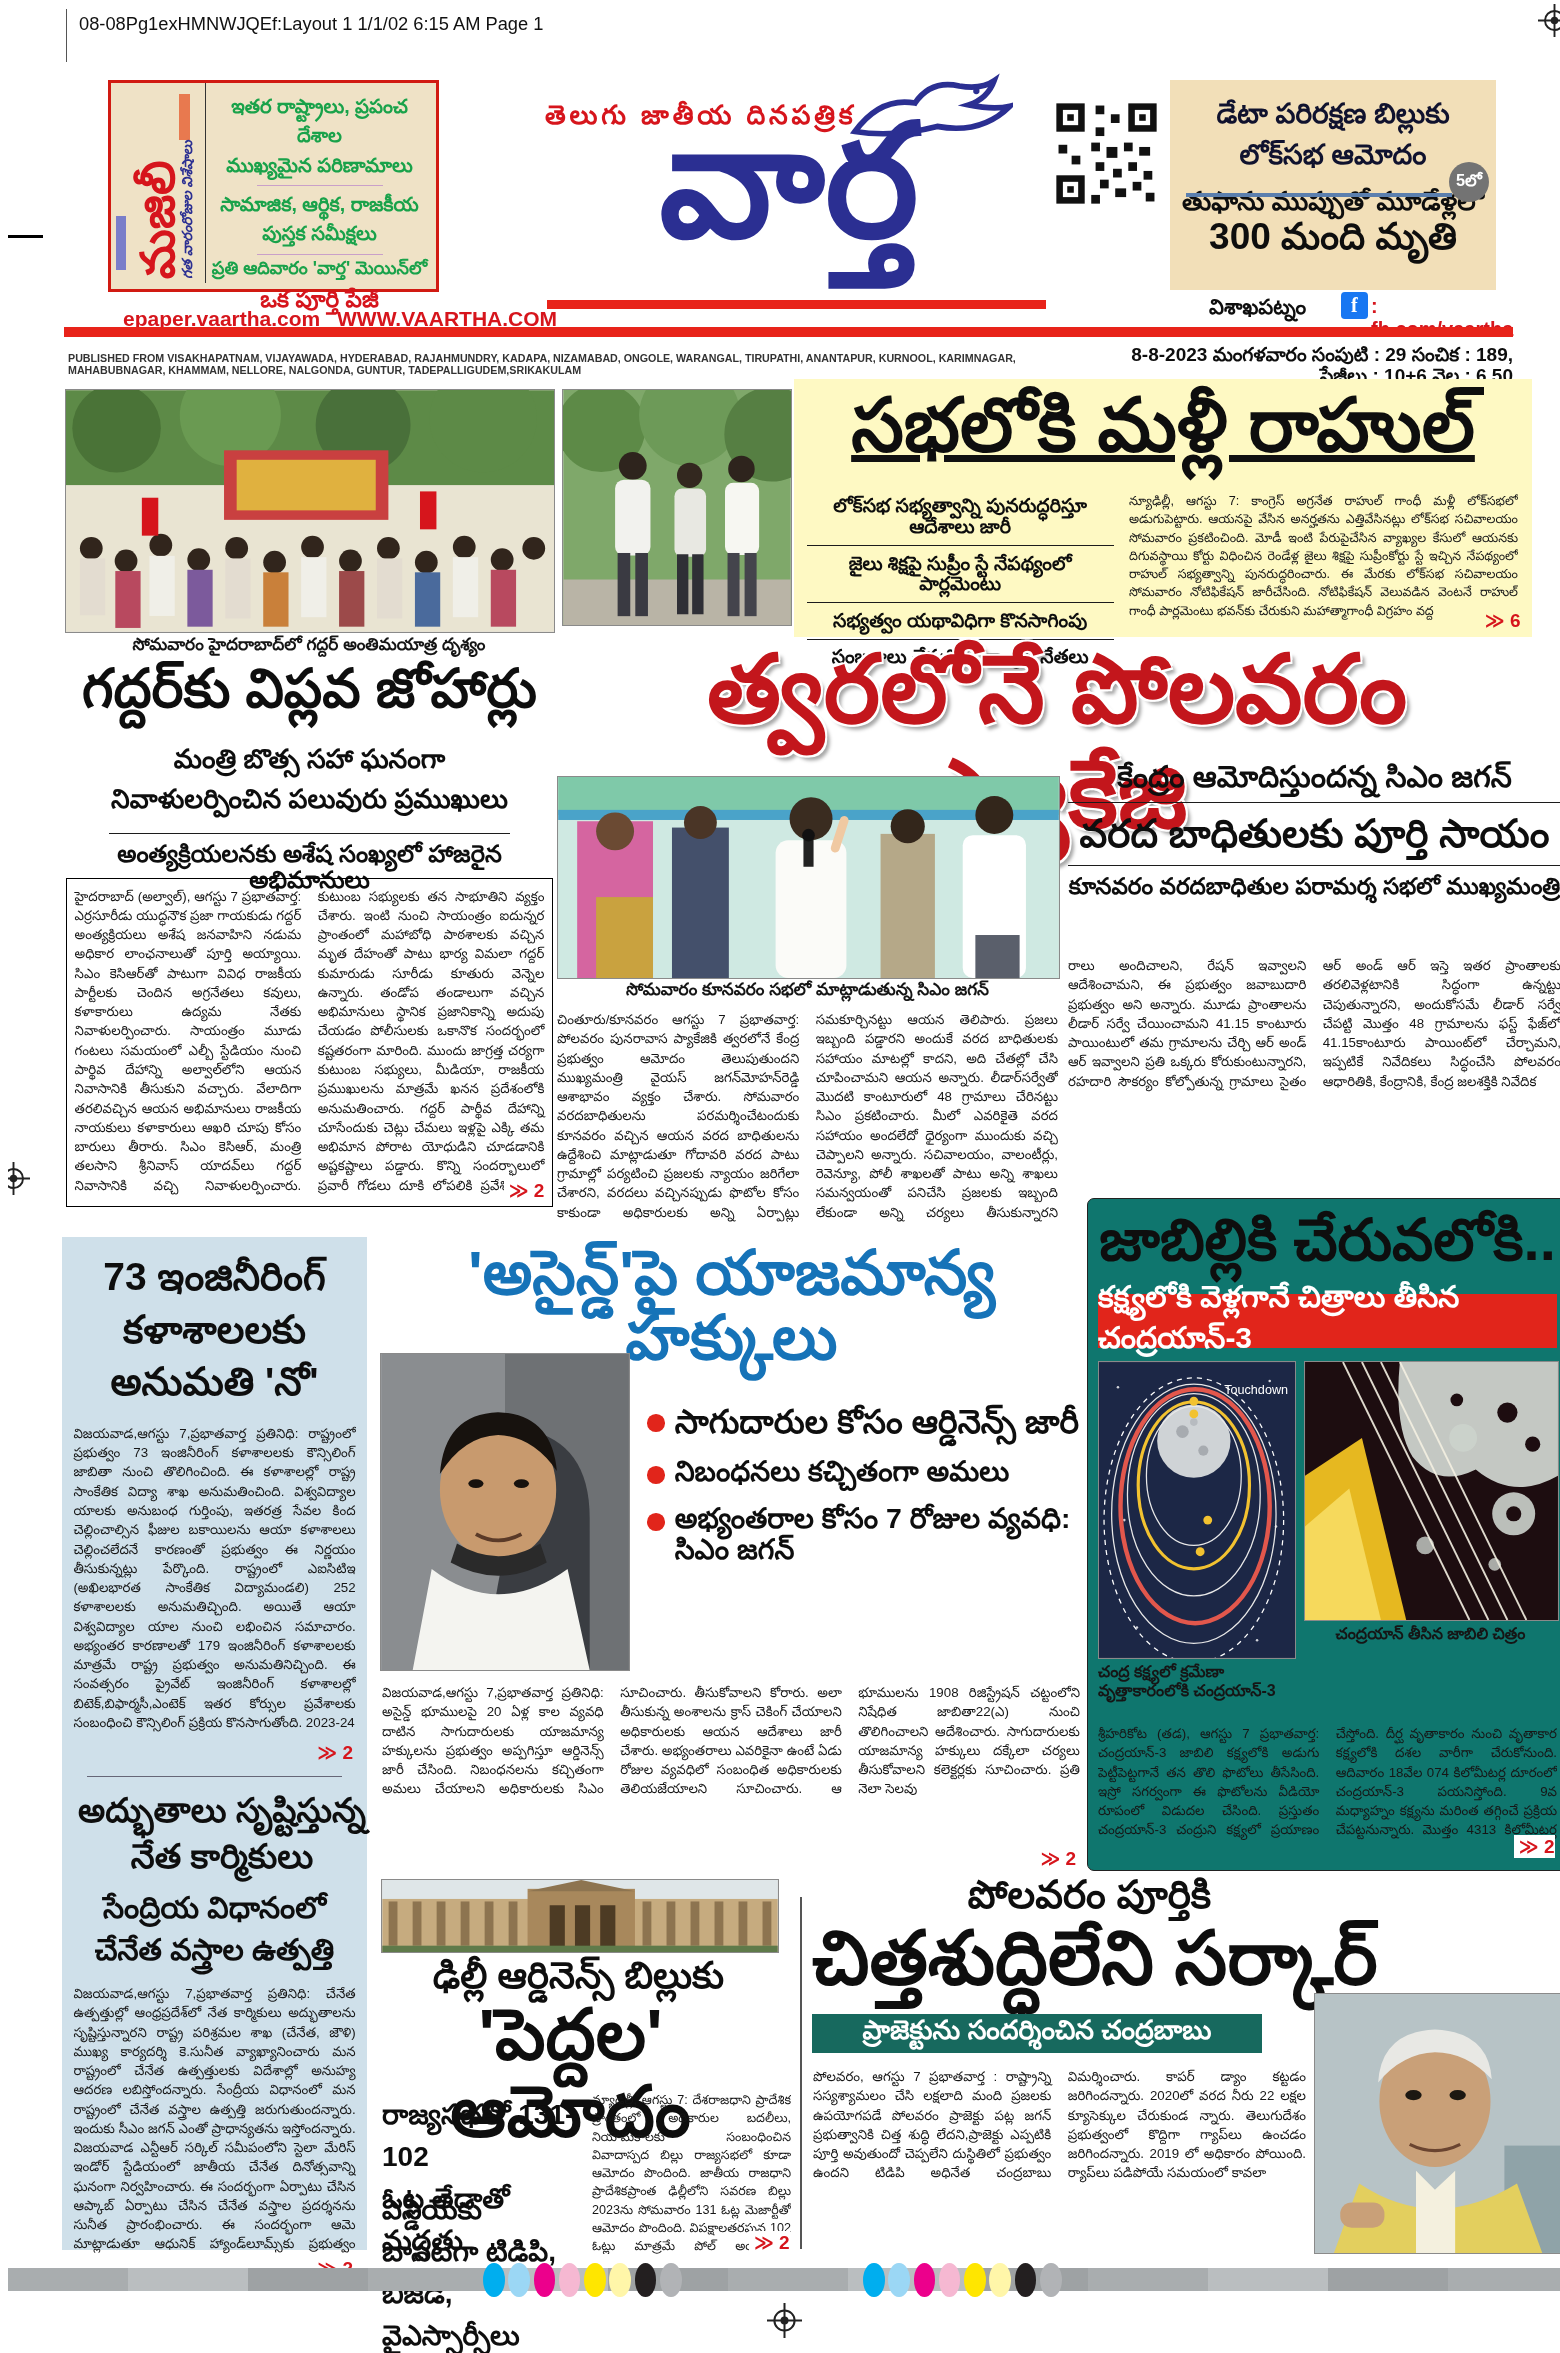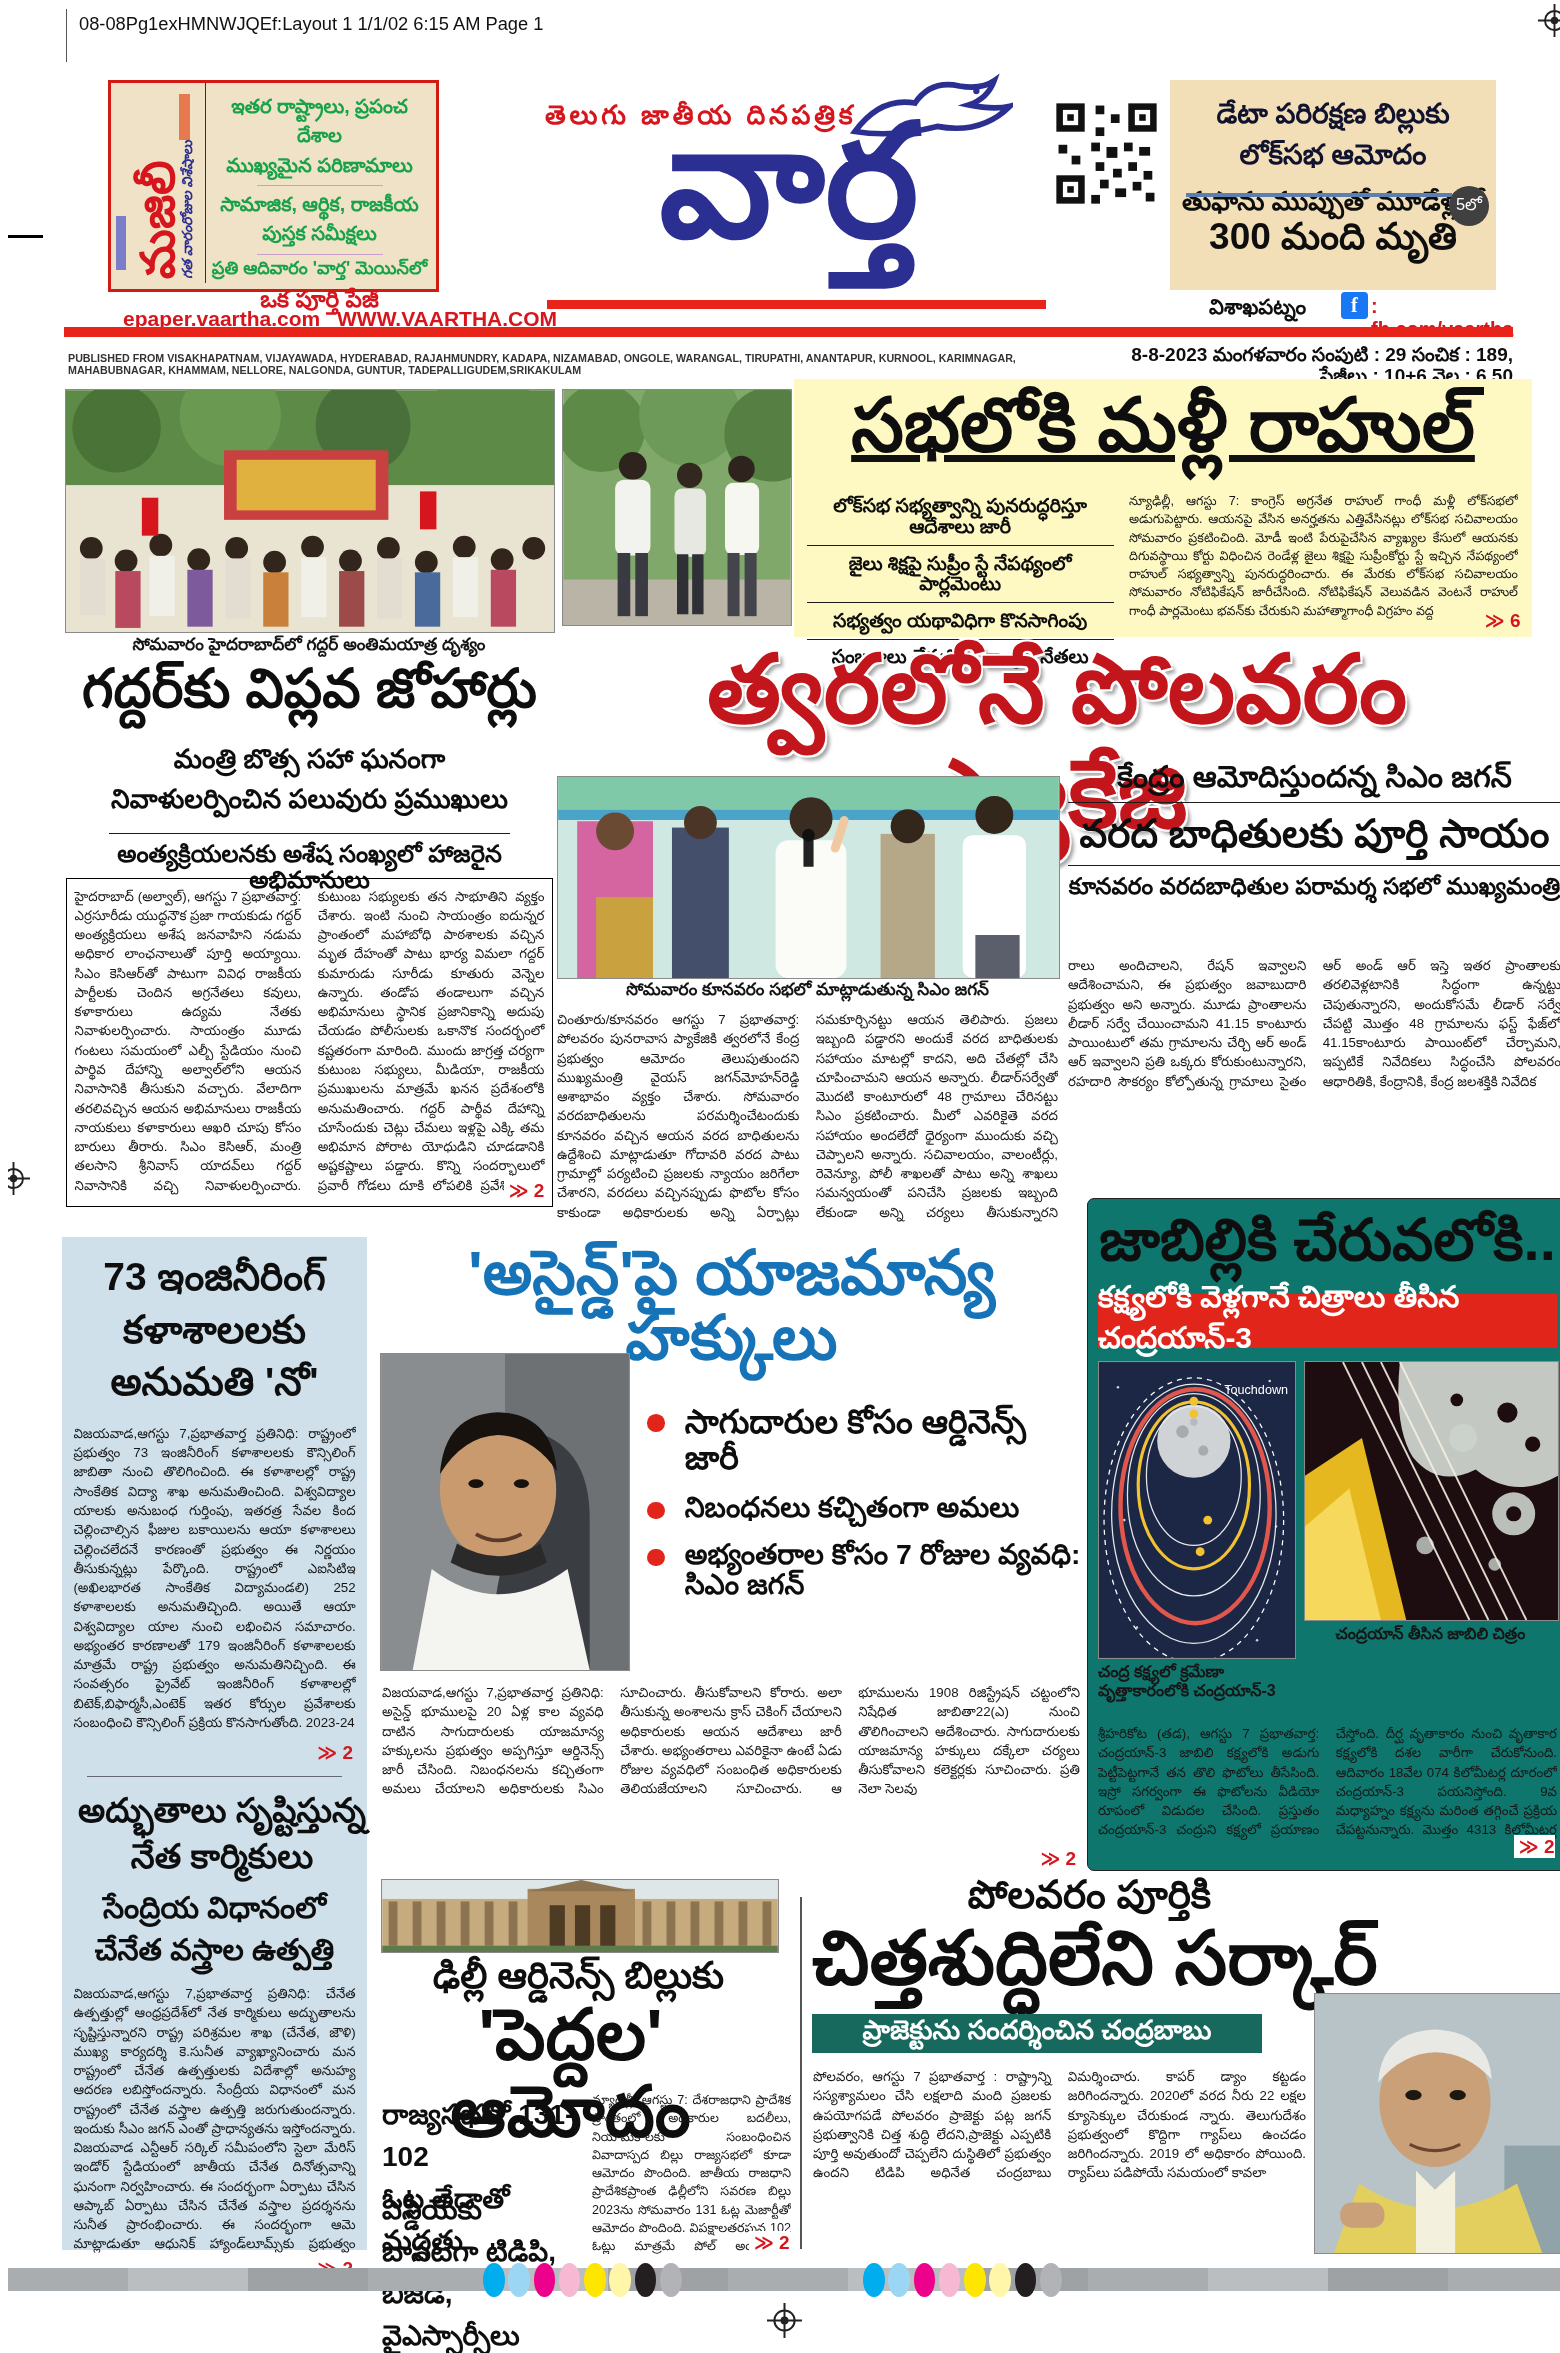--- a/index.html
+++ b/index.html
@@ -14,21 +14,21 @@
   .jump{color:#d6151c;font-weight:bold;font-size:19px;white-space:nowrap;}
   .hl{font-weight:bold;color:#0e0e0e;line-height:1.08;}
   .ctr{text-align:center;}
   .pre{white-space:pre-line;}
   .red-mega{color:#c3161c;font-weight:bold;
             text-shadow:-1.9px -1.9px 0 #fff,1.9px -1.9px 0 #fff,-1.9px 1.9px 0 #fff,1.9px 1.9px 0 #fff,4.4px 5px 3.8px rgba(0,0,0,.35);}
   .promo-green{color:#19a24a;font-weight:bold;}
   .red-txt{color:#d6151c;font-weight:bold;}
   .band-red{background:#e1251b;color:#fff;font-weight:bold;display:flex;align-items:center;justify-content:center;}
   .band-teal{background:#17695e;color:#fff;font-weight:bold;display:flex;align-items:center;justify-content:center;}
-  .bullet-row{display:flex;align-items:flex-start;gap:20px;margin-bottom:16.4px;}
+  .bullet-row{display:flex;align-items:flex-start;gap:10px;margin-bottom:16.4px;}
   .dot{flex:0 0 auto;width:17.7px;height:17.7px;border-radius:50%;background:#e1251b;margin-top:10px;}
   .cb-bar{position:absolute;left:0;top:2268px;width:1561px;height:23px;
           background:repeating-linear-gradient(90deg,#a9adaf 0 120px,#babec0 120px 240px,#9ea2a4 240px 360px);}
   .cb-group{position:absolute;top:2263px;height:34px;display:flex;gap:3.8px;}
   .cb-dot{width:21.5px;height:34px;border-radius:50%;}
   .c1{background:#00aeef;} .c2{background:#9bd7f5;} .c3{background:#ec008c;} .c4{background:#f6b8d2;}
   .c5{background:#ffe600;} .c6{background:#fff6a9;} .c7{background:#231f20;} .c8{background:#b1b3b6;}
   .vtxt{writing-mode:vertical-rl;transform:rotate(180deg);font-weight:bold;}
   svg text{font-family:"Liberation Sans","DejaVu Sans",sans-serif;}
 </style>
@@ -126,22 +126,22 @@
       <rect x="74" y="76" width="8" height="8"></rect>
         <rect x="86" y="86" width="8" height="8"></rect>
         <rect x="36" y="88" width="8" height="8"></rect>
     </g>
   </svg>
 
   <div class="abs" style="left:1162px;top:80px;width:326px;height:210px;background:#f2dfb8;">
     <div class="hl ctr pre" style="margin:14px 11.4px 0;font-size:28px;color:#10122e;line-height:1.45;">డేటా పరిరక్షణ బిల్లుకు
 లోక్‌సభ ఆమోదం</div>
     <div class="abs" style="left:16.4px;top:113px;width:266px;height:4.4px;background:#5b7fae;"></div>
-    <div class="abs" style="left:279px;top:106px;width:40px;height:40px;border-radius:50%;background:#404040;color:#fff;
-         display:flex;align-items:center;justify-content:center;font-size:16.4px;font-weight:normal;">5లో</div>
+    <div class="abs" style="left:279px;top:82px;width:40px;height:40px;border-radius:50%;background:#737373;color:#fff;
+         display:flex;align-items:center;justify-content:center;font-size:16.4px;font-weight:bold;">5లో</div>
     <div class="hl ctr" style="margin:11.4px 8.9px 0;font-size:26px;">తుఫాను ముప్పుతో మూడేళ్లలో</div>
     <div class="hl ctr" style="margin:2.5px 8.9px 0;font-size:37px;">300 మంది మృతి</div>
   </div>
   <div class="abs hl" style="left:1201px;top:296px;width:164px;font-size:21px;">విశాఖపట్నం</div>
   <div class="abs" style="left:1333px;top:292px;width:26.6px;height:26.6px;background:#1877f2;color:#fff;border-radius:3.8px;
        display:flex;align-items:center;justify-content:center;font-size:20px;font-weight:bold;font-family:'Liberation Serif',serif;">f</div>
   <div class="abs red-txt" style="left:1363px;top:295px;width:145px;font-size:20px;">: fb.com/vaartha</div>
 
   <div class="abs" style="left:56px;top:327px;width:1449px;height:10px;background:#e8231a;"></div>
   <div class="abs" style="left:60px;top:352px;width:1024px;font-size:10.7px;font-weight:bold;color:#333;">PUBLISHED FROM  VISAKHAPATNAM, VIJAYAWADA, HYDERABAD, RAJAHMUNDRY, KADAPA,  NIZAMABAD, ONGOLE, WARANGAL, TIRUPATHI, ANANTAPUR, KURNOOL, KARIMNAGAR, MAHABUBNAGAR, KHAMMAM, NELLORE, NALGONDA, GUNTUR, TADEPALLIGUDEM,SRIKAKULAM</div>

